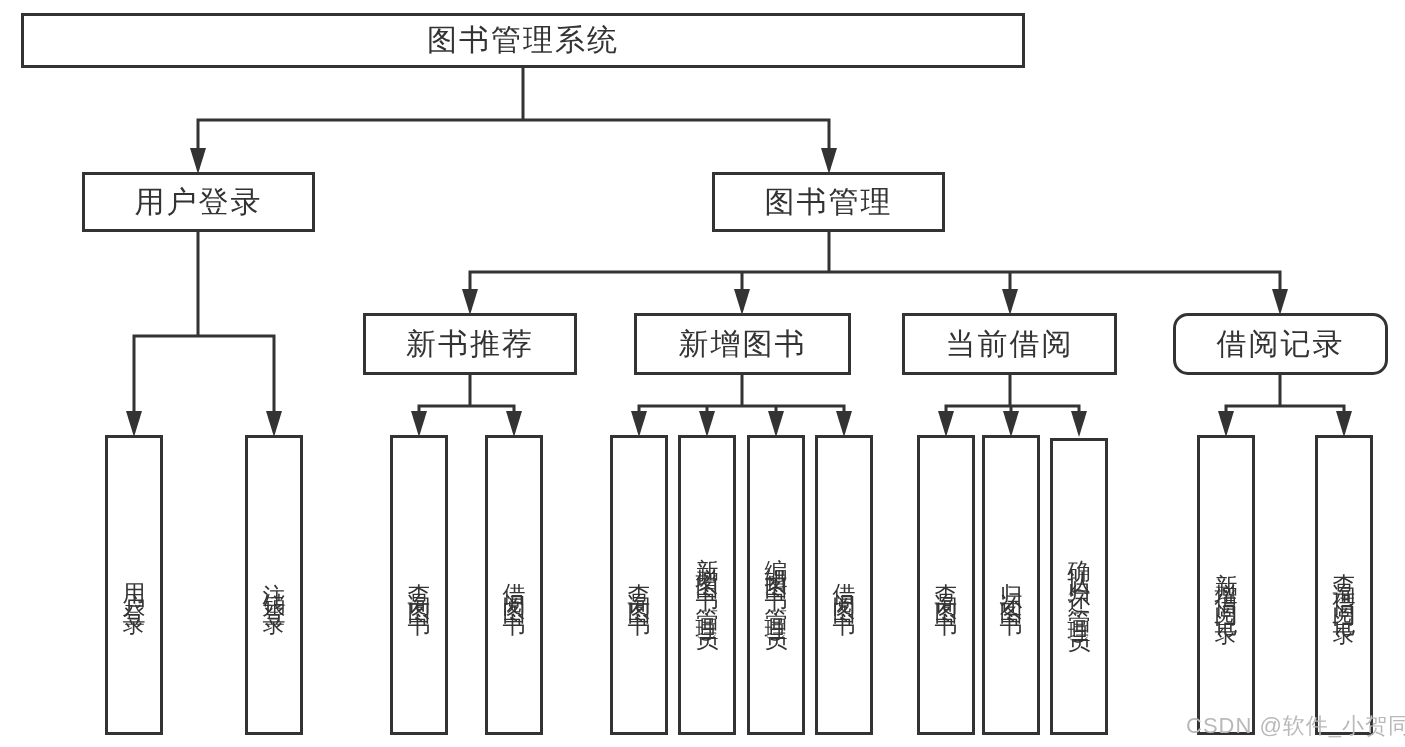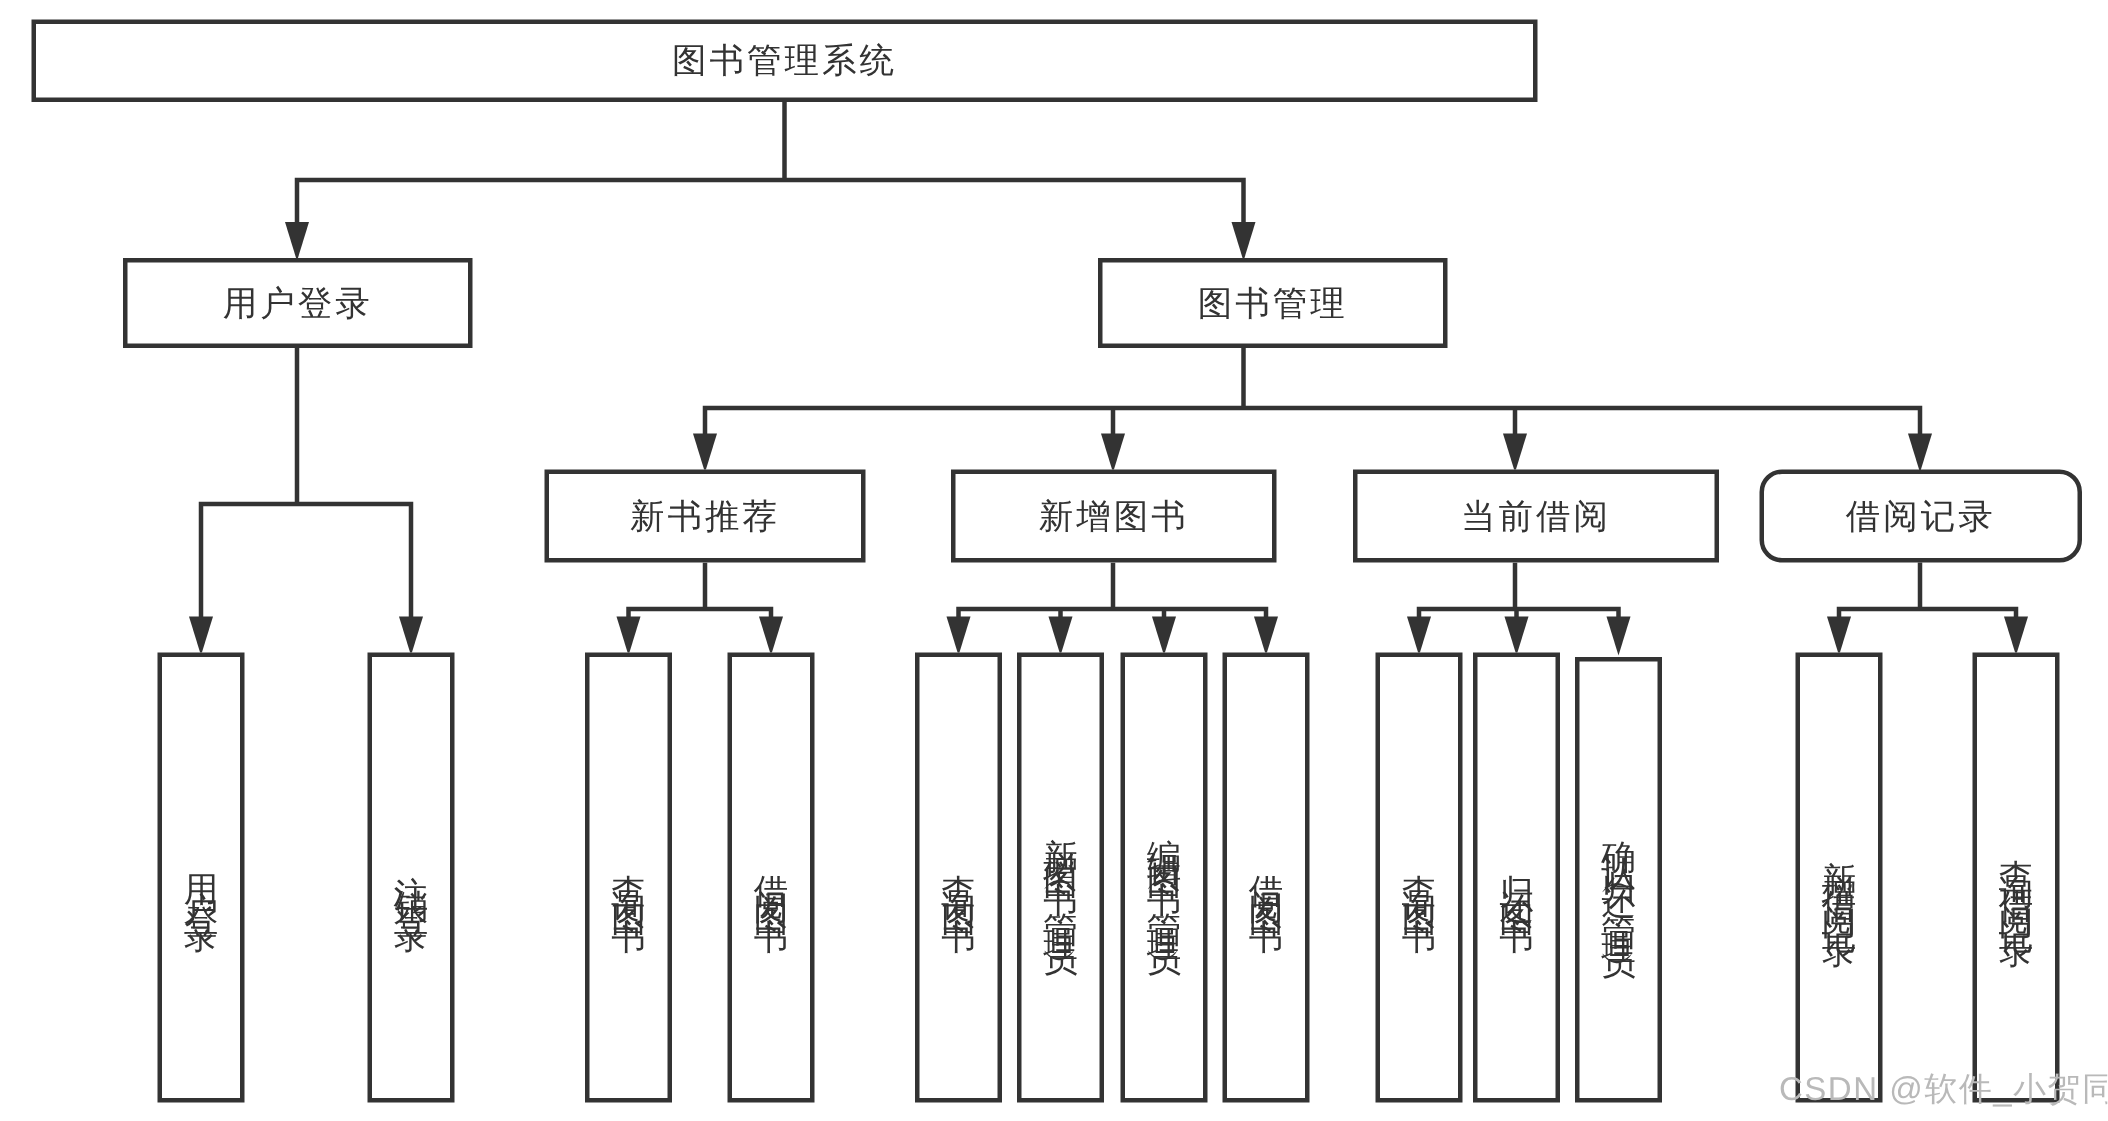--- a/index.html
+++ b/index.html
@@ -17,21 +17,21 @@
     font-family:"Liberation Sans","DejaVu Sans",sans-serif;
     color:var(--text);
     overflow:hidden;
   }
   .hbox{
     position:absolute;
     box-sizing:border-box;
     border:3px solid var(--border);
     background:var(--bg);
     display:flex;align-items:center;justify-content:center;
-    font-size:23px;
+    font-size:30px;
     letter-spacing:2px;
     white-space:nowrap;
   }
   .vbox{
     position:absolute;
     box-sizing:border-box;
     border:3px solid var(--border);
     background:var(--bg);
     display:flex;align-items:center;justify-content:center;
     writing-mode:vertical-rl;
@@ -110,25 +110,25 @@
       <polygon points="1003,411 1019,411 1011,437"></polygon>
       <polygon points="1071,411 1087,411 1079,437"></polygon>
       <polygon points="1218,411 1234,411 1226,437"></polygon>
       <polygon points="1336,411 1352,411 1344,437"></polygon>
     </g>
   </svg>
 
   <div class="hbox" style="left:21px;top:13px;width:1004px;height:55px;">图书管理系统</div>
 
   <div class="hbox" style="left:82px;top:172px;width:233px;height:60px;">用户登录</div>
-  <div class="hbox" style="left:732px;top:172px;width:233px;height:60px;">图书管理</div>
+  <div class="hbox" style="left:712px;top:172px;width:233px;height:60px;">图书管理</div>
 
   <div class="hbox" style="left:363px;top:313px;width:214px;height:62px;">新书推荐</div>
   <div class="hbox" style="left:634px;top:313px;width:217px;height:62px;">新增图书</div>
-  <div class="hbox" style="left:902px;top:313px;width:244px;height:62px;">当前借阅</div>
+  <div class="hbox" style="left:902px;top:313px;width:215px;height:62px;">当前借阅</div>
   <div class="hbox" style="left:1173px;top:313px;width:215px;height:62px;border-radius:15px;">借阅记录</div>
 
   <div class="vbox" style="left:105px;top:435px;width:58px;height:300px;">用户登录</div>
   <div class="vbox" style="left:245px;top:435px;width:58px;height:300px;">注销登录</div>
 
   <div class="vbox" style="left:390px;top:435px;width:58px;height:300px;">查询图书</div>
   <div class="vbox" style="left:485px;top:435px;width:58px;height:300px;">借阅图书</div>
 
   <div class="vbox" style="left:610px;top:435px;width:58px;height:300px;">查询图书</div>
   <div class="vbox" style="left:678px;top:435px;width:58px;height:300px;">新增图书（管理员）</div>

